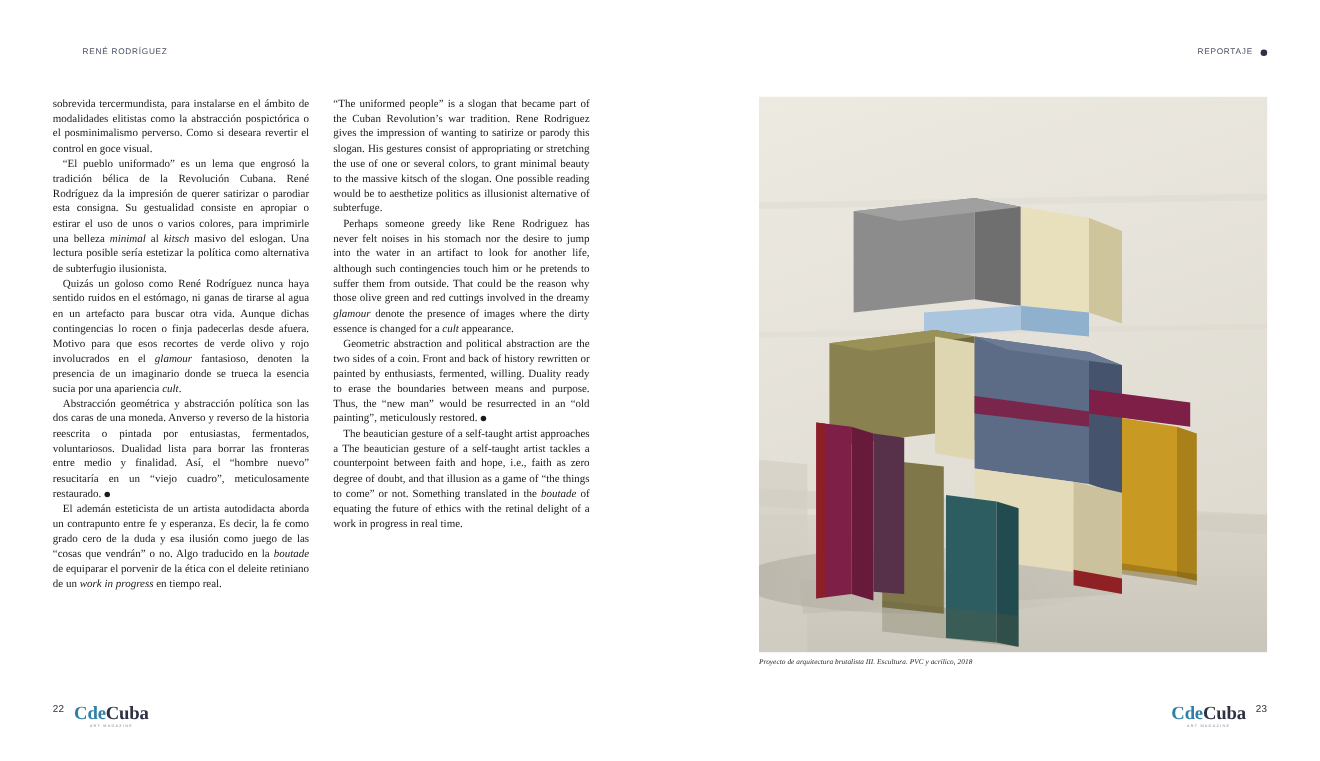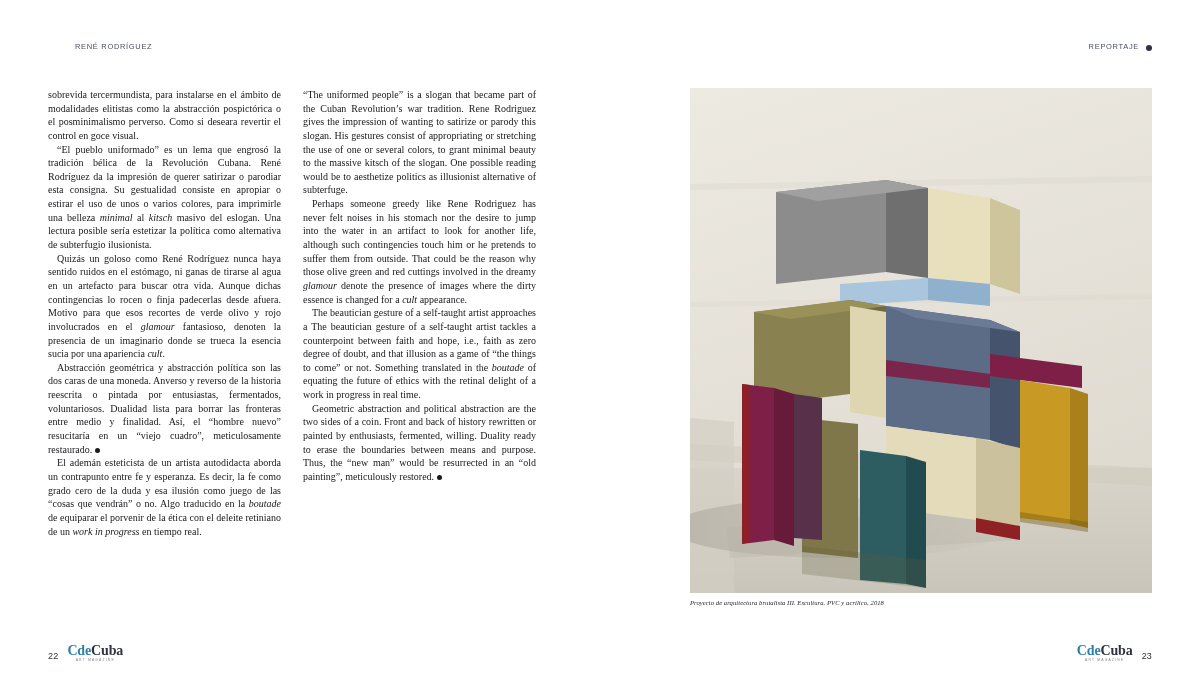--- a/index.html
+++ b/index.html
@@ -101,40 +101,40 @@
     font-size: 6.6px;
     letter-spacing: 0.01em;
     color: #22252e;
   }
 
   
   .folio {
     position: absolute;
     bottom: 30px;
     display: flex;
-    align-items: flex-end;
+    align-items: flex-start;
     gap: 9px;
     font-family: "Liberation Sans", sans-serif;
   }
   .folio-left { left: 48px; }
   .folio-right { right: 48px; }
   .folio-num {
     font-size: 9px;
     color: #2d3142;
     letter-spacing: 0.02em;
     line-height: 1;
     padding-bottom: 1px;
   }
   .logo {
     line-height: 1;
     text-align: center;
   }
   .logo-main {
     font-family: "Liberation Serif", serif;
-    font-size: 14px;
+    font-size: 17px;
     font-weight: bold;
     letter-spacing: -0.01em;
   }
   .logo-main .cde { color: #2f7fa8; }
   .logo-main .cuba { color: #2d3142; }
   .logo-sub {
     font-family: "Liberation Sans", sans-serif;
     font-size: 3.4px;
     letter-spacing: 0.34em;
     color: #7e8496;
@@ -156,22 +156,22 @@
     <p>sobrevida tercermundista, para instalarse en el ámbito de modalidades elitistas como la abstracción pospictórica o el posminimalismo perverso. Como si deseara revertir el control en goce visual.</p>
     <p>“El pueblo uniformado” es un lema que engrosó la tradición bélica de la Revolución Cubana. René Rodríguez da la impresión de querer satirizar o parodiar esta consigna. Su gestualidad consiste en apropiar o estirar el uso de unos o varios colores, para imprimirle una belleza <i>minimal</i> al <i>kitsch</i> masivo del eslogan. Una lectura posible sería estetizar la política como alternativa de subterfugio ilusionista.</p>
     <p>Quizás un goloso como René Rodríguez nunca haya sentido ruidos en el estómago, ni ganas de tirarse al agua en un artefacto para buscar otra vida. Aunque dichas contingencias lo rocen o finja padecerlas desde afuera. Motivo para que esos recortes de verde olivo y rojo involucrados en el <i>glamour</i> fantasioso, denoten la presencia de un imaginario donde se trueca la esencia sucia por una apariencia <i>cult</i>.</p>
     <p>Abstracción geométrica y abstracción política son las dos caras de una moneda. Anverso y reverso de la historia reescrita o pintada por entusiastas, fermentados, voluntariosos. Dualidad lista para borrar las fronteras entre medio y finalidad. Así, el “hombre nuevo” resucitaría en un “viejo cuadro”, meticulosamente restaurado.<span class="endmark"></span></p>
     <p>El ademán esteticista de un artista autodidacta aborda un contrapunto entre fe y esperanza. Es decir, la fe como grado cero de la duda y esa ilusión como juego de las “cosas que vendrán” o no. Algo traducido en la <i>boutade</i> de equiparar el porvenir de la ética con el deleite retiniano de un <i>work in progress</i> en tiempo real.</p>
   </div>
 
   <div class="col col-2">
     <p>“The uniformed people” is a slogan that became part of the Cuban Revolution’s war tradition. Rene Rodriguez gives the impression of wanting to satirize or parody this slogan. His gestures consist of appropriating or stretching the use of one or several colors, to grant minimal beauty to the massive kitsch of the slogan. One possible reading would be to aesthetize politics as illusionist alternative of subterfuge.</p>
     <p>Perhaps someone greedy like Rene Rodriguez has never felt noises in his stomach nor the desire to jump into the water in an artifact to look for another life, although such contingencies touch him or he pretends to suffer them from outside. That could be the reason why those olive green and red cuttings involved in the dreamy <i>glamour</i> denote the presence of images where the dirty essence is changed for a <i>cult</i> appearance.</p>
+    <p>Geometric abstraction and political abstraction are the two sides of a coin. Front and back of history rewritten or painted by enthusiasts, fermented, willing. Duality ready to erase the boundaries between means and purpose. Thus, the “new man” would be resurrected in an “old painting”, meticulously restored.<span class="endmark"></span></p>
     <p>The beautician gesture of a self-taught artist approaches a The beautician gesture of a self-taught artist tackles a counterpoint between faith and hope, i.e., faith as zero degree of doubt, and that illusion as a game of “the things to come” or not. Something translated in the <i>boutade</i> of equating the future of ethics with the retinal delight of a work in progress in real time.</p>
-    <p>Geometric abstraction and political abstraction are the two sides of a coin. Front and back of history rewritten or painted by enthusiasts, fermented, willing. Duality ready to erase the boundaries between means and purpose. Thus, the “new man” would be resurrected in an “old painting”, meticulously restored.<span class="endmark"></span></p>
   </div>
 
   <div class="plate">
     <svg width="462" height="505" viewBox="0 0 462 505">
       <defs>
         <linearGradient id="wallg" x1="0" y1="0" x2="0.3" y2="1">
           <stop offset="0" stop-color="#edeae2"></stop>
           <stop offset="1" stop-color="#dedad0"></stop>
         </linearGradient>
         <linearGradient id="floorg" x1="0" y1="0" x2="0" y2="1">

